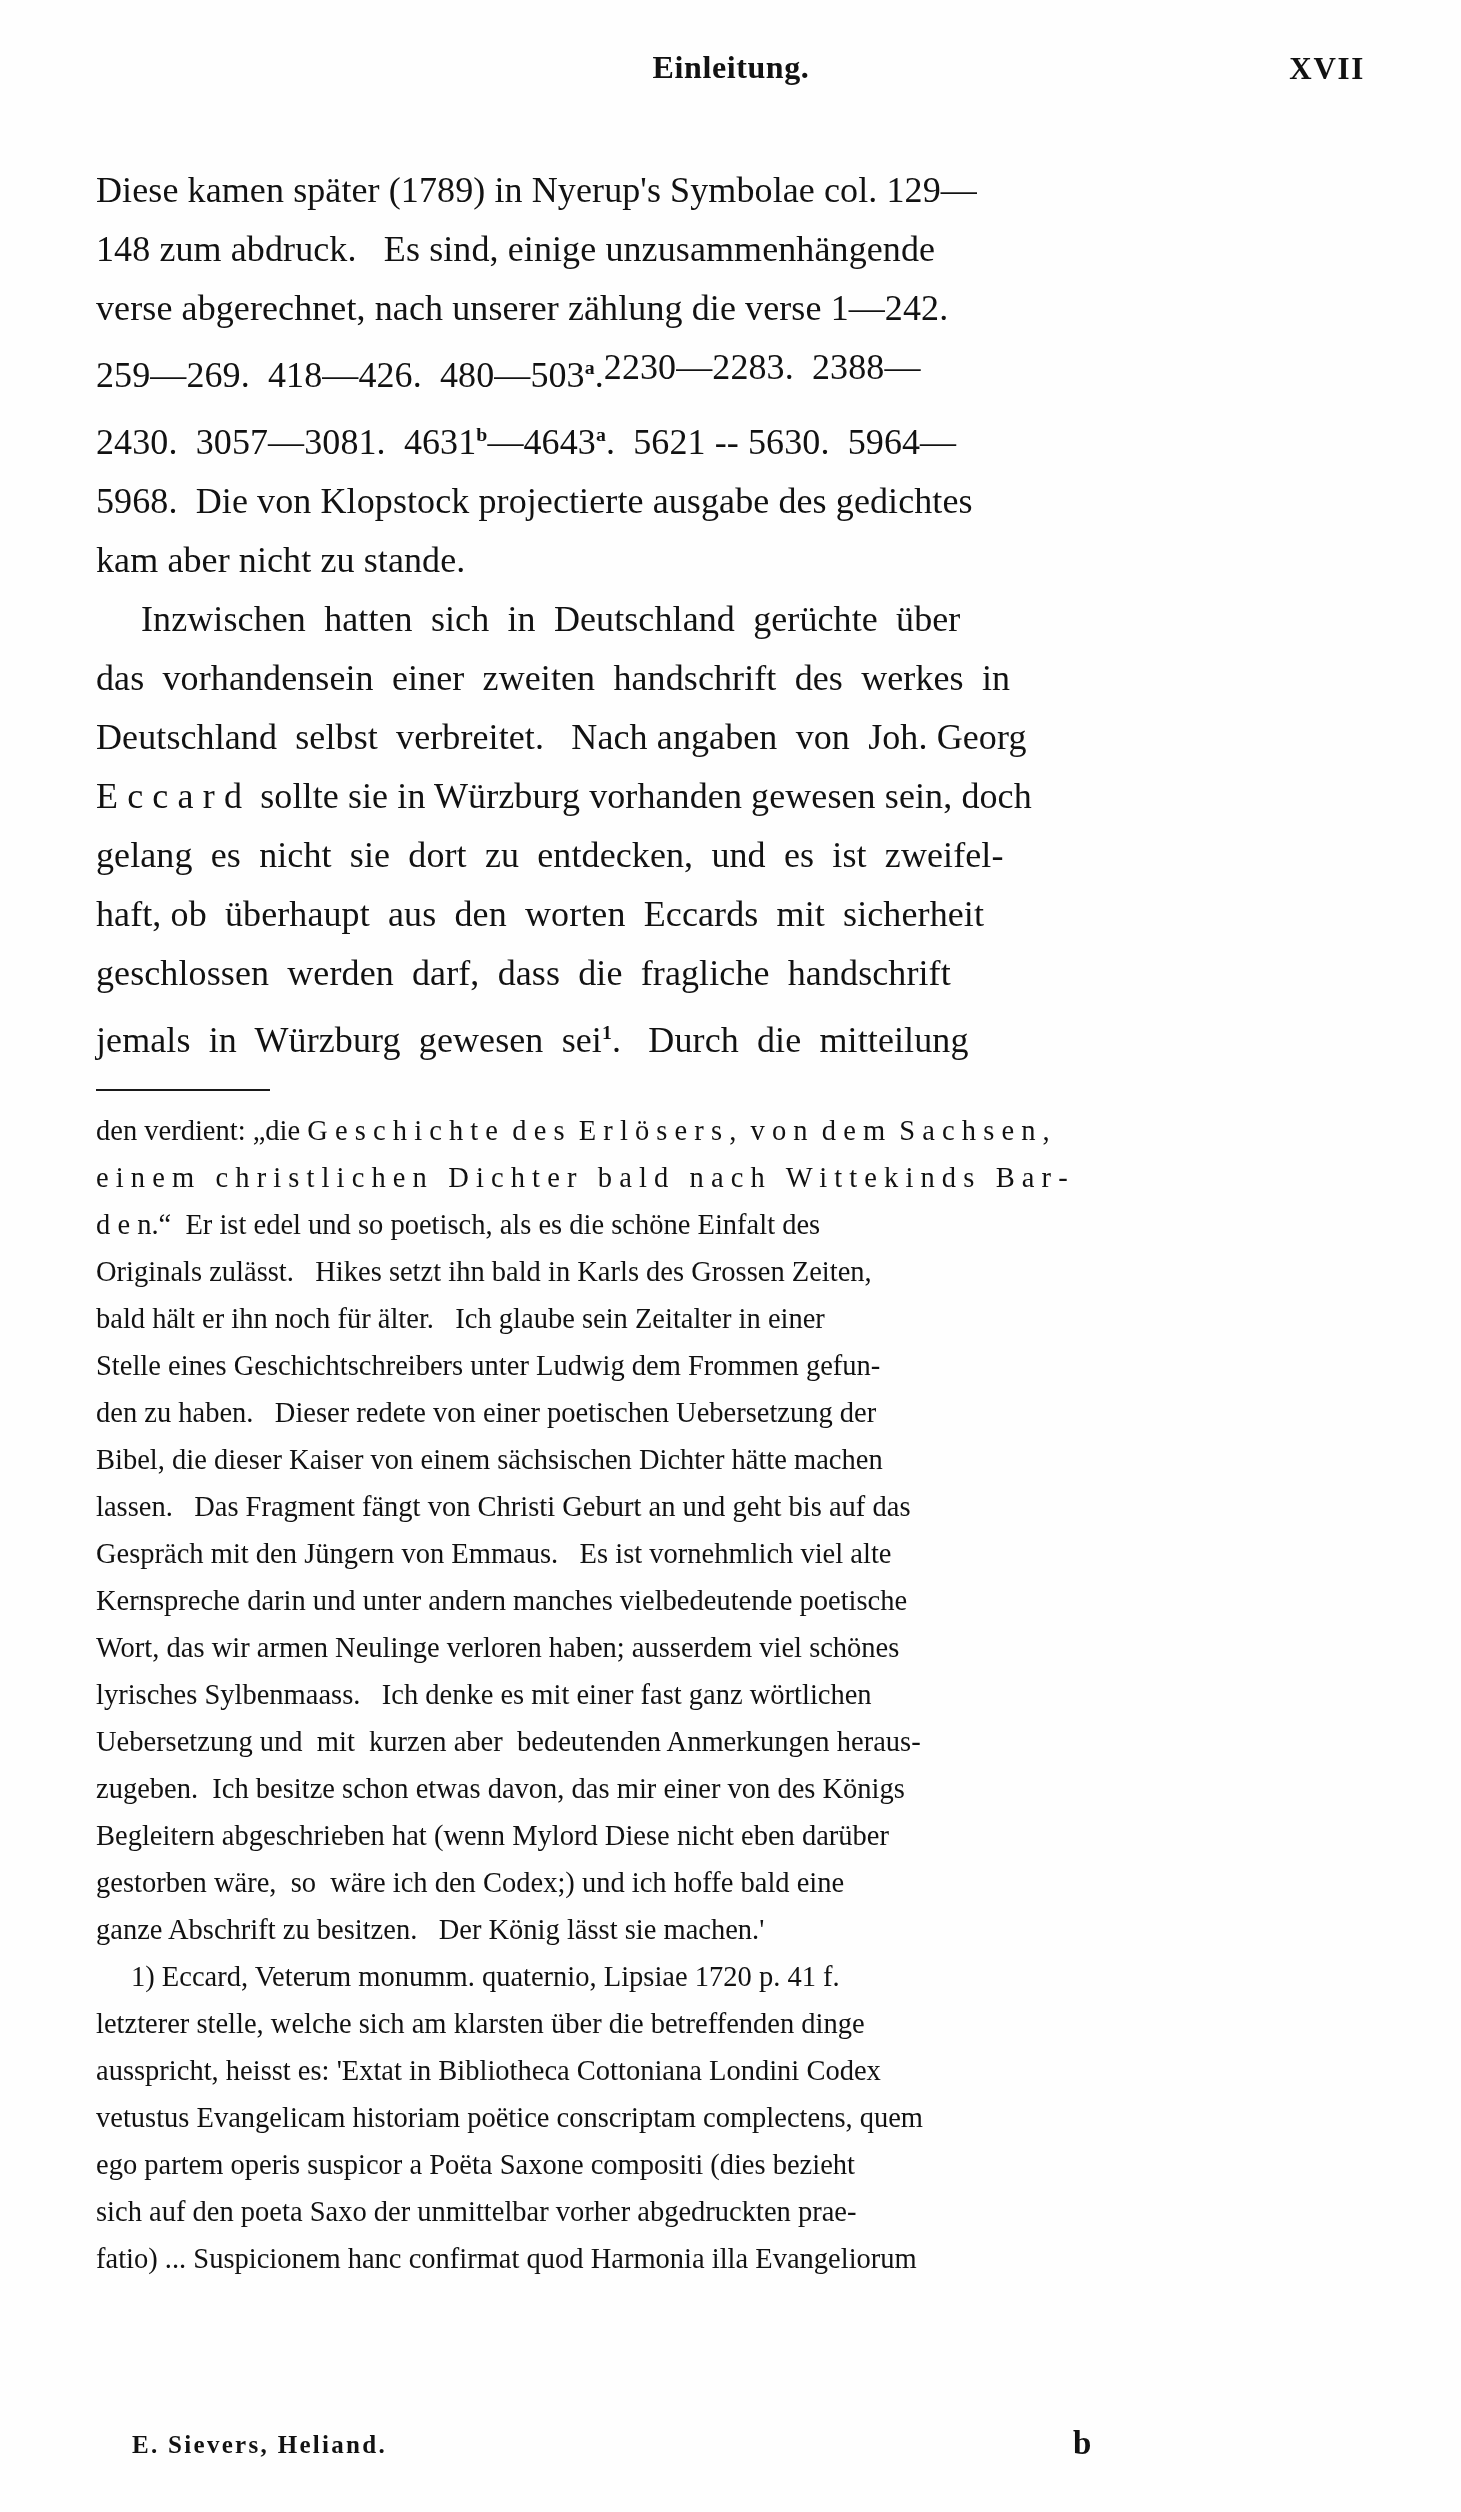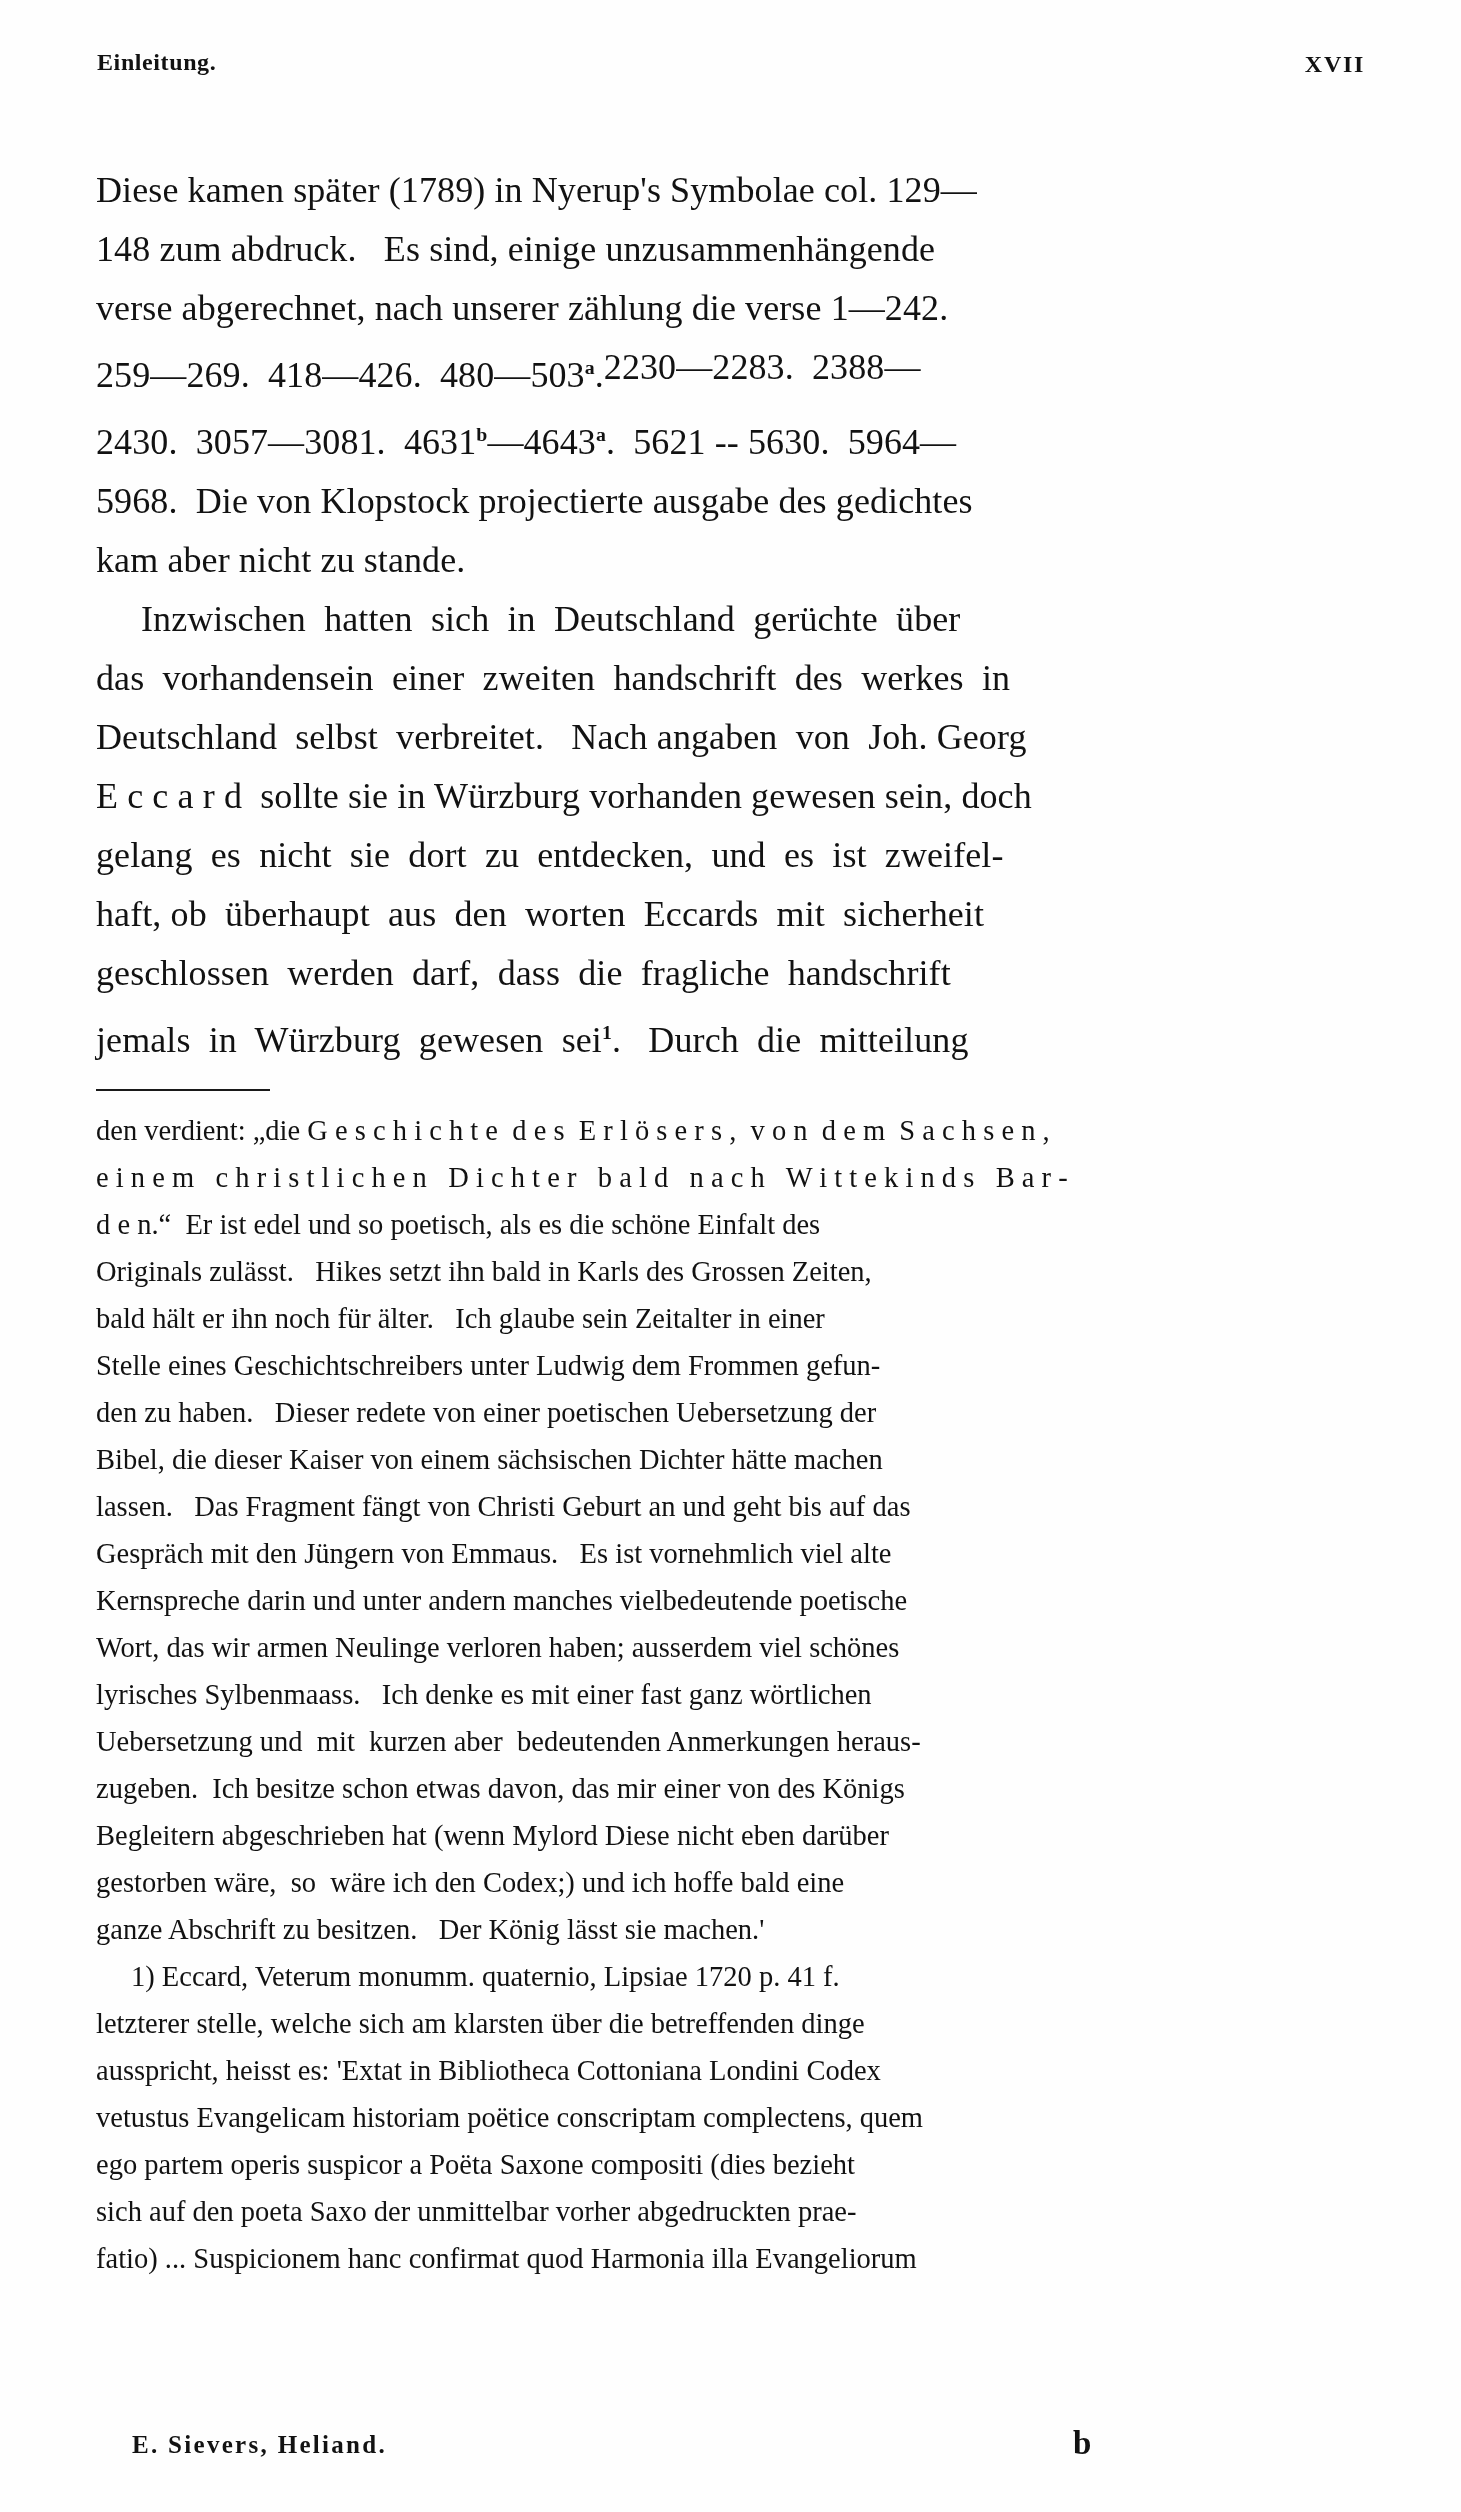--- a/index.html
+++ b/index.html
@@ -11,26 +11,26 @@
     position:relative;
   }
   .page { position:absolute; inset:0; background:#fefefe; }
 
   
   .runhead {
     position:absolute; top:49px; left:97px; right:97px;
     height:40px;
   }
   .runhead .title {
-    position:absolute; left:0; right:0; text-align:left;
-    font-size:24px; font-weight:bold; letter-spacing:0.6px;
+    position:absolute; left:0; right:0; text-align:center;
+    font-size:32px; font-weight:bold; letter-spacing:0.6px;
   }
   .runhead .folio {
     position:absolute; right:0; top:2.3px;
-    font-size:24px; font-weight:bold; letter-spacing:1.7px;
+    font-size:31px; font-weight:bold; letter-spacing:1.7px;
   }
 
   
   .body-block {
     position:absolute; left:96px; top:161px; width:1272px;
   }
   .bline {
     font-size:36px;
     line-height:59px;
     white-space:pre;

